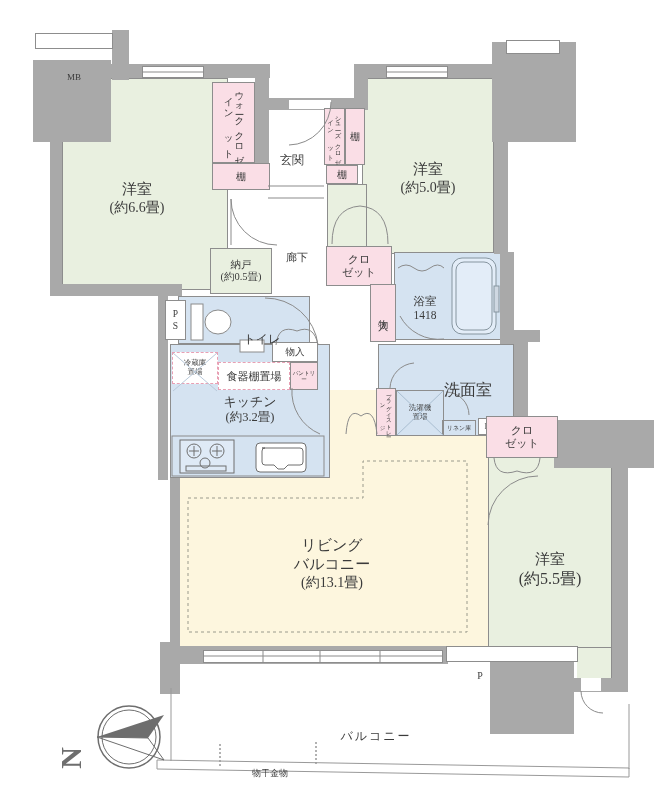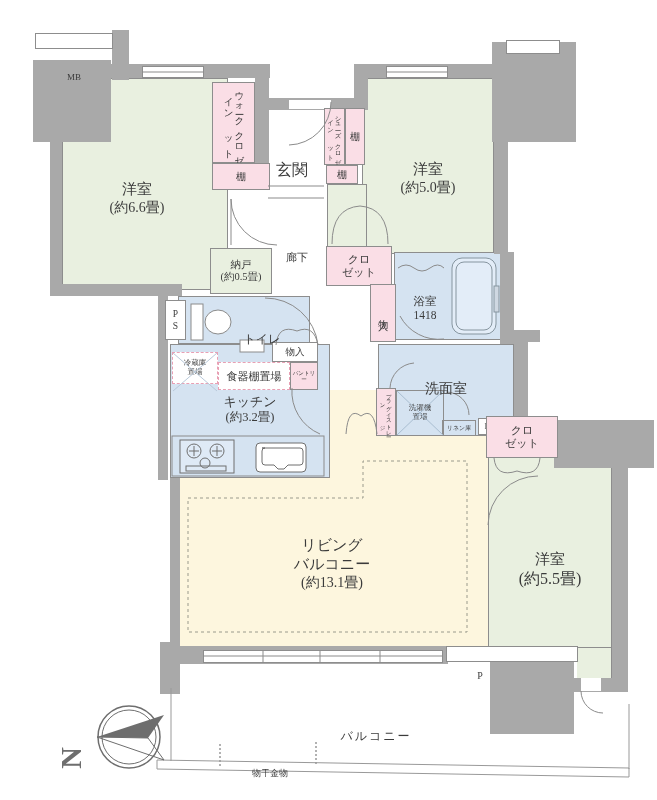--- a/index.html
+++ b/index.html
@@ -228,21 +228,21 @@
 
   <div class="lbl" style="left:35px;top:50px;width:78px;font-size:9px;">
     <span>MB</span>
   </div>
 
   <div class="lbl" style="left:77px;top:158px;width:120px;font-size:15px;">
     <div>洋室</div>
     <div style="font-size:14px;">(約6.6畳)</div>
   </div>
 
-  <div class="lbl" style="left:270px;top:138px;width:44px;font-size:16px;">
+  <div class="lbl" style="left:270px;top:131px;width:44px;font-size:12px;">
     <span>玄関</span>
   </div>
 
   <div class="lbl" style="left:358px;top:138px;width:140px;font-size:15px;">
     <div>洋室</div>
     <div style="font-size:14px;">(約5.0畳)</div>
   </div>
 
   <div class="lbl" style="left:275px;top:229px;width:44px;font-size:11px;">
     <span>廊下</span>
@@ -255,21 +255,21 @@
 
   <div class="lbl" style="left:228px;top:310px;width:68px;font-size:12px;">
     <span>トイレ</span>
   </div>
 
   <div class="lbl" style="left:190px;top:372px;width:120px;font-size:13px;">
     <div>キッチン</div>
     <div style="font-size:12.5px;">(約3.2畳)</div>
   </div>
 
-  <div class="lbl" style="left:406px;top:358px;width:80px;font-size:14px;">
+  <div class="lbl" style="left:428px;top:358px;width:80px;font-size:16px;">
     <span>洗面室</span>
   </div>
 
   <div class="lbl" style="left:252px;top:514px;width:160px;font-size:15px;">
     <div>リビング</div>
     <div>バルコニー</div>
     <div style="font-size:14px;">(約13.1畳)</div>
   </div>
 
   <div class="lbl" style="left:488px;top:528px;width:124px;font-size:15px;">

